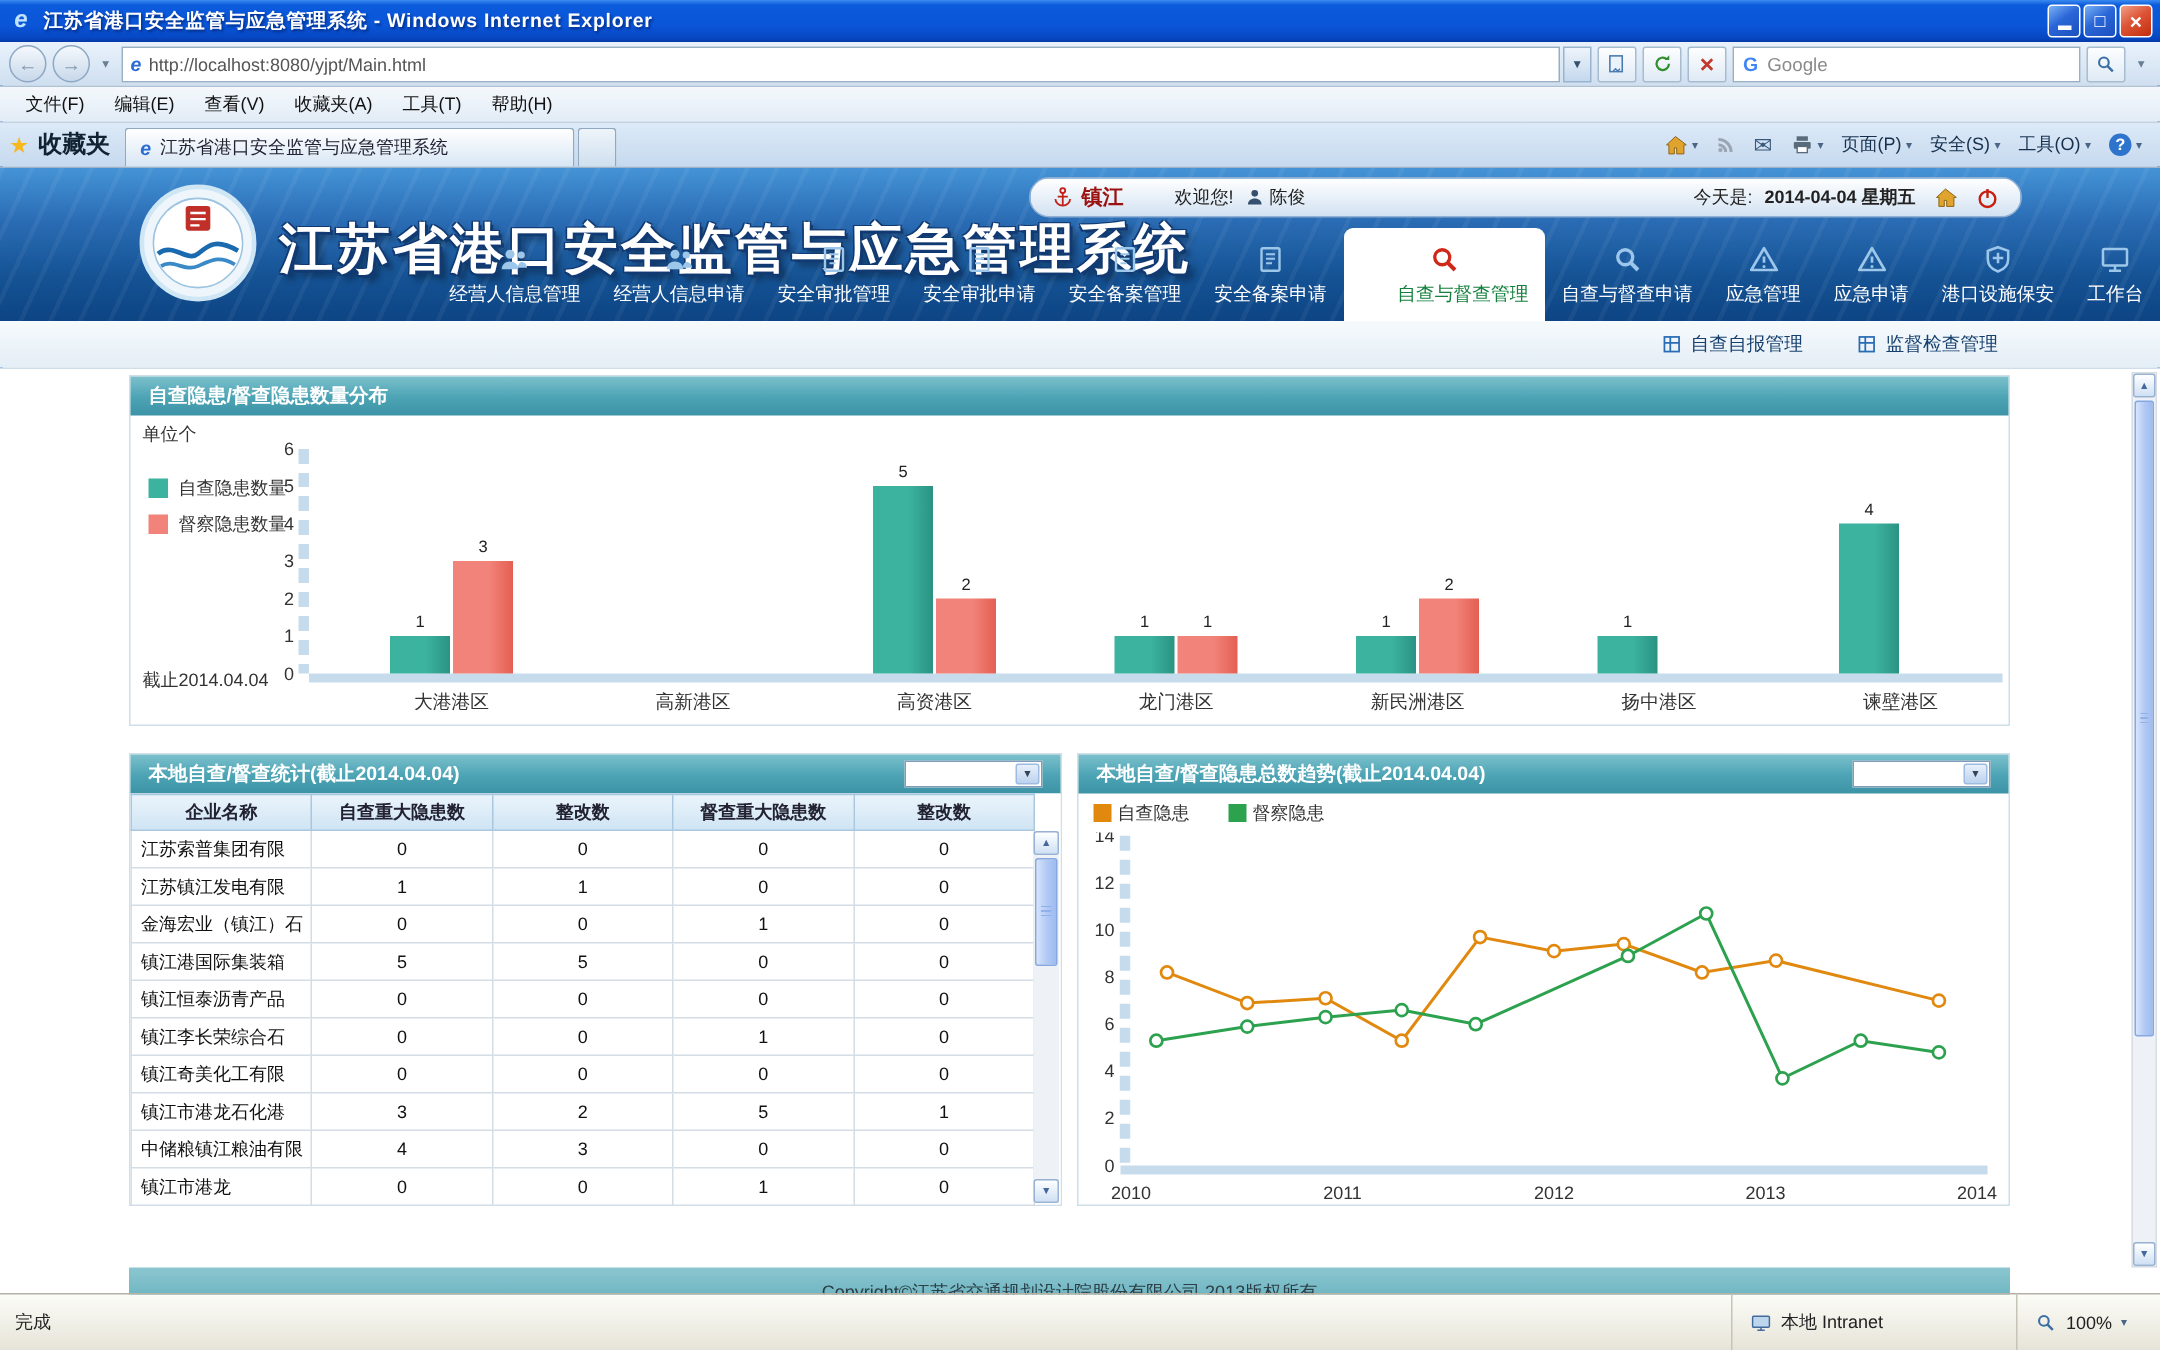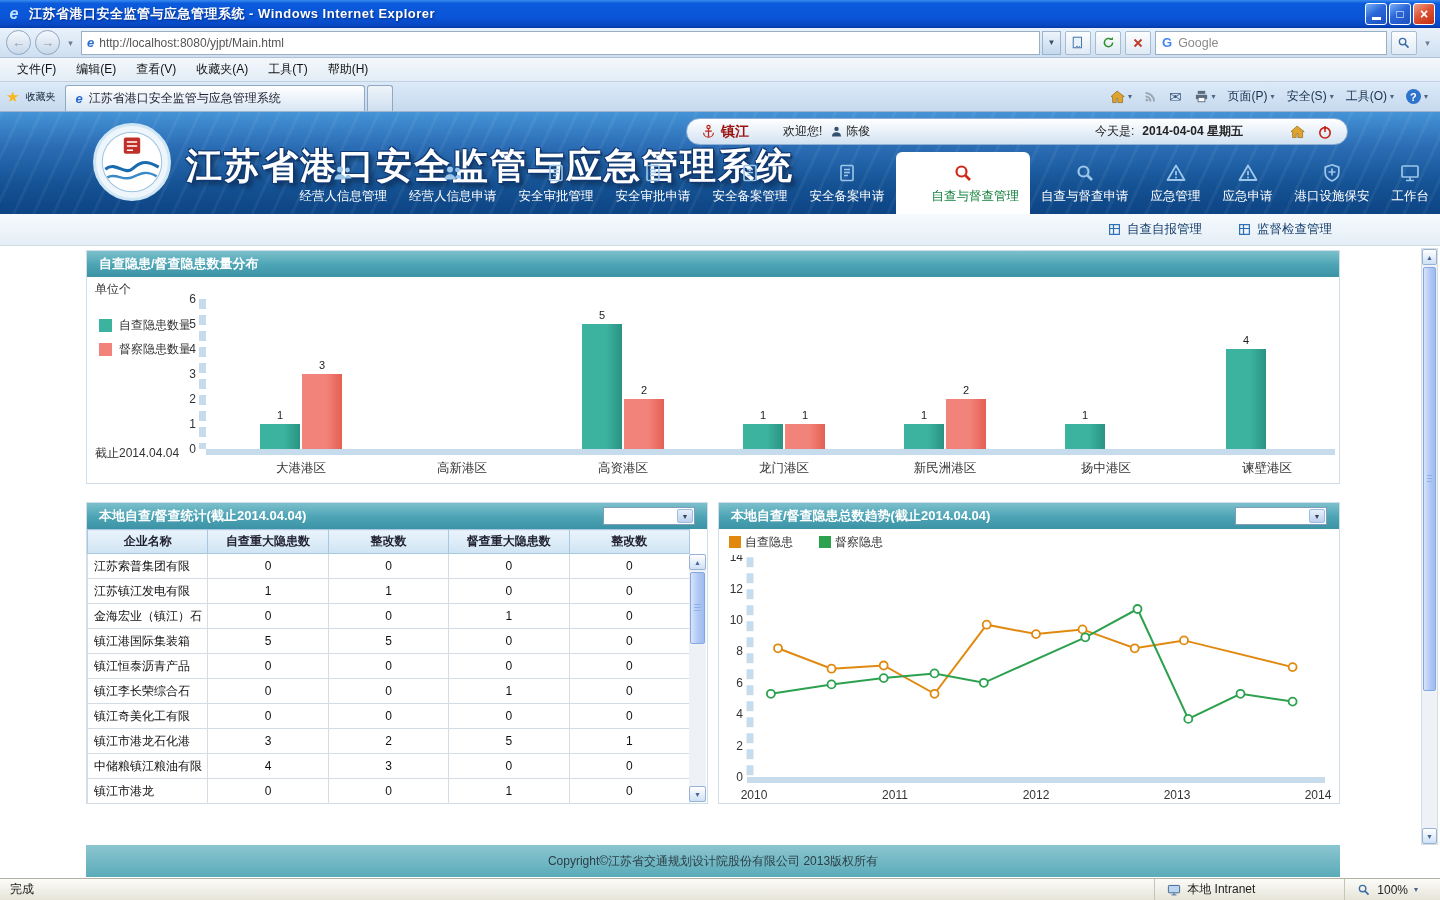--- a/index.html
+++ b/index.html
@@ -40,21 +40,21 @@
 
 .menubar{position:absolute;top:58px;left:0;right:0;height:24px;display:flex;align-items:center;gap:2px;
   padding-left:8px;background:linear-gradient(#f4f8fc,#e2ecf6);border-bottom:1px solid #c2d2e2;}
 .menu-item{font-size:12px;color:#111;padding:3px 9px;cursor:pointer;}
 
 
 .favbar{position:absolute;top:82px;left:0;right:0;height:30px;display:flex;align-items:flex-end;
   background:linear-gradient(#dceaf8,#c6d9ee);border-bottom:1px solid #9db4ca;padding:0 6px;}
 .fav-left{display:flex;align-items:center;gap:6px;height:100%;padding-right:10px;}
 .star{color:#f6b81e;font-size:15px;}
-.fav-label{font-size:10px;color:#123;cursor:pointer;}
+.fav-label{font-size:16px;color:#123;cursor:pointer;font-weight:bold;}
 .tab{display:flex;align-items:center;gap:6px;height:26px;width:300px;padding:0 9px;margin-right:2px;
   background:linear-gradient(#ffffff,#d8e6f4);border:1px solid #90a8c0;border-bottom:none;border-radius:3px 3px 0 0;cursor:pointer;}
 .tab-title{font-size:12px;color:#223;white-space:nowrap;overflow:hidden;}
 .tab.stub{width:26px;background:linear-gradient(#eef4fa,#cfdfee);}
 .fav-right{margin-left:auto;display:flex;align-items:center;gap:12px;padding-right:6px;height:100%;font-size:12px;color:#16314e;}
 .fr-btn{display:flex;align-items:center;gap:3px;cursor:pointer;}
 .caret{font-size:8px;color:#4a6586;}
 .glyph{font-size:15px;color:#3a5a7c;}
 .help-q{width:15px;height:15px;border-radius:50%;background:#2f74cc;color:#fff;font-size:11px;font-weight:bold;
   display:flex;align-items:center;justify-content:center;}
@@ -69,21 +69,21 @@
   font-size:36px;font-weight:bold;color:#fff;letter-spacing:2px;
   text-shadow:2px 2px 0 #113a72,-1px -1px 0 #113a72,1px -1px 0 #113a72,-1px 1px 0 #113a72,4px 4px 5px rgba(0,0,0,.45);}
 .welcome{position:absolute;left:686px;top:6px;width:662px;height:27px;z-index:3;border-radius:14px;
   background:linear-gradient(#ffffff,#d2e2f2);border:1px solid #8fb0d4;display:flex;align-items:center;
   padding:0 14px;font-size:12px;color:#222;}
 .anchor-ico{color:#c22018;display:inline-flex;margin-right:5px;}
 .w-city{color:#9c1210;font-weight:bold;font-size:14px;margin-right:34px;}
 .w-wel{margin-right:8px;}
 .user-ico{color:#35506e;display:inline-flex;margin-right:3px;}
 .w-user{margin-right:auto;}
-.w-today{margin-right:34px;display:flex;gap:8px;}
+.w-today{display:flex;gap:8px;}
 .hdr-ico{display:inline-flex;margin-left:12px;cursor:pointer;}
 .power{color:#c81e10;}
 .main-nav{position:absolute;left:0;right:0;bottom:0;height:62px;z-index:2;display:flex;justify-content:flex-end;align-items:flex-end;}
 .nav-item{display:flex;flex-direction:column;align-items:center;justify-content:flex-end;gap:5px;height:62px;
   padding:0 11px 9px 11px;color:#fff;cursor:pointer;}
 .nav-item .ico{color:#9cc6ea;display:inline-flex;}
 .nav-label{font-size:12.5px;white-space:nowrap;}
 .nav-item.active{background:#fff;border-radius:6px 6px 0 0;}
 .nav-item.active .ico{color:#d02818;}
 .nav-item.active .nav-label{color:#15803d;font-weight:normal;margin-left:25px;}
@@ -142,21 +142,21 @@
   color:#44679e;font-size:7px;display:flex;align-items:center;justify-content:center;cursor:pointer;}
 .sb-track{flex:1;position:relative;}
 .sb-thumb{position:absolute;left:1px;right:1px;background:linear-gradient(90deg,#d7e4fc,#b0c8f4 55%,#9ebcf0);
   border:1px solid #86a8e0;border-radius:2px;cursor:grab;}
 .sb-thumb::after{content:"";position:absolute;left:3px;right:3px;top:50%;height:7px;margin-top:-4px;
   background:repeating-linear-gradient(180deg,#8fb0e8 0 1px,rgba(0,0,0,0) 1px 3px);}
 .page-sb{right:2px;top:2px;height:597px;}
 .tbl-sb{right:1px;top:25px;height:248px;border:none;}
 
 
-.statusbar{position:absolute;left:0;right:0;bottom:0;height:22px;display:flex;align-items:center;gap:8px;
+.statusbar{position:absolute;left:0;right:0;bottom:0;height:38px;display:flex;align-items:center;gap:8px;
   padding:0 10px;background:linear-gradient(#fcfcf8,#e6e4d8);border-top:1px solid #b4b2a4;font-size:12px;color:#222;}
 .st-right{margin-left:auto;display:flex;align-items:center;height:100%;}
 .st-seg{display:flex;align-items:center;gap:6px;padding:0 12px;border-left:1px solid #c6c4b6;height:100%;}
 .ico{display:inline-flex;}
 .ico svg{display:block;}
 </style>
 </head>
 <body>
 
 <div class="screen">

